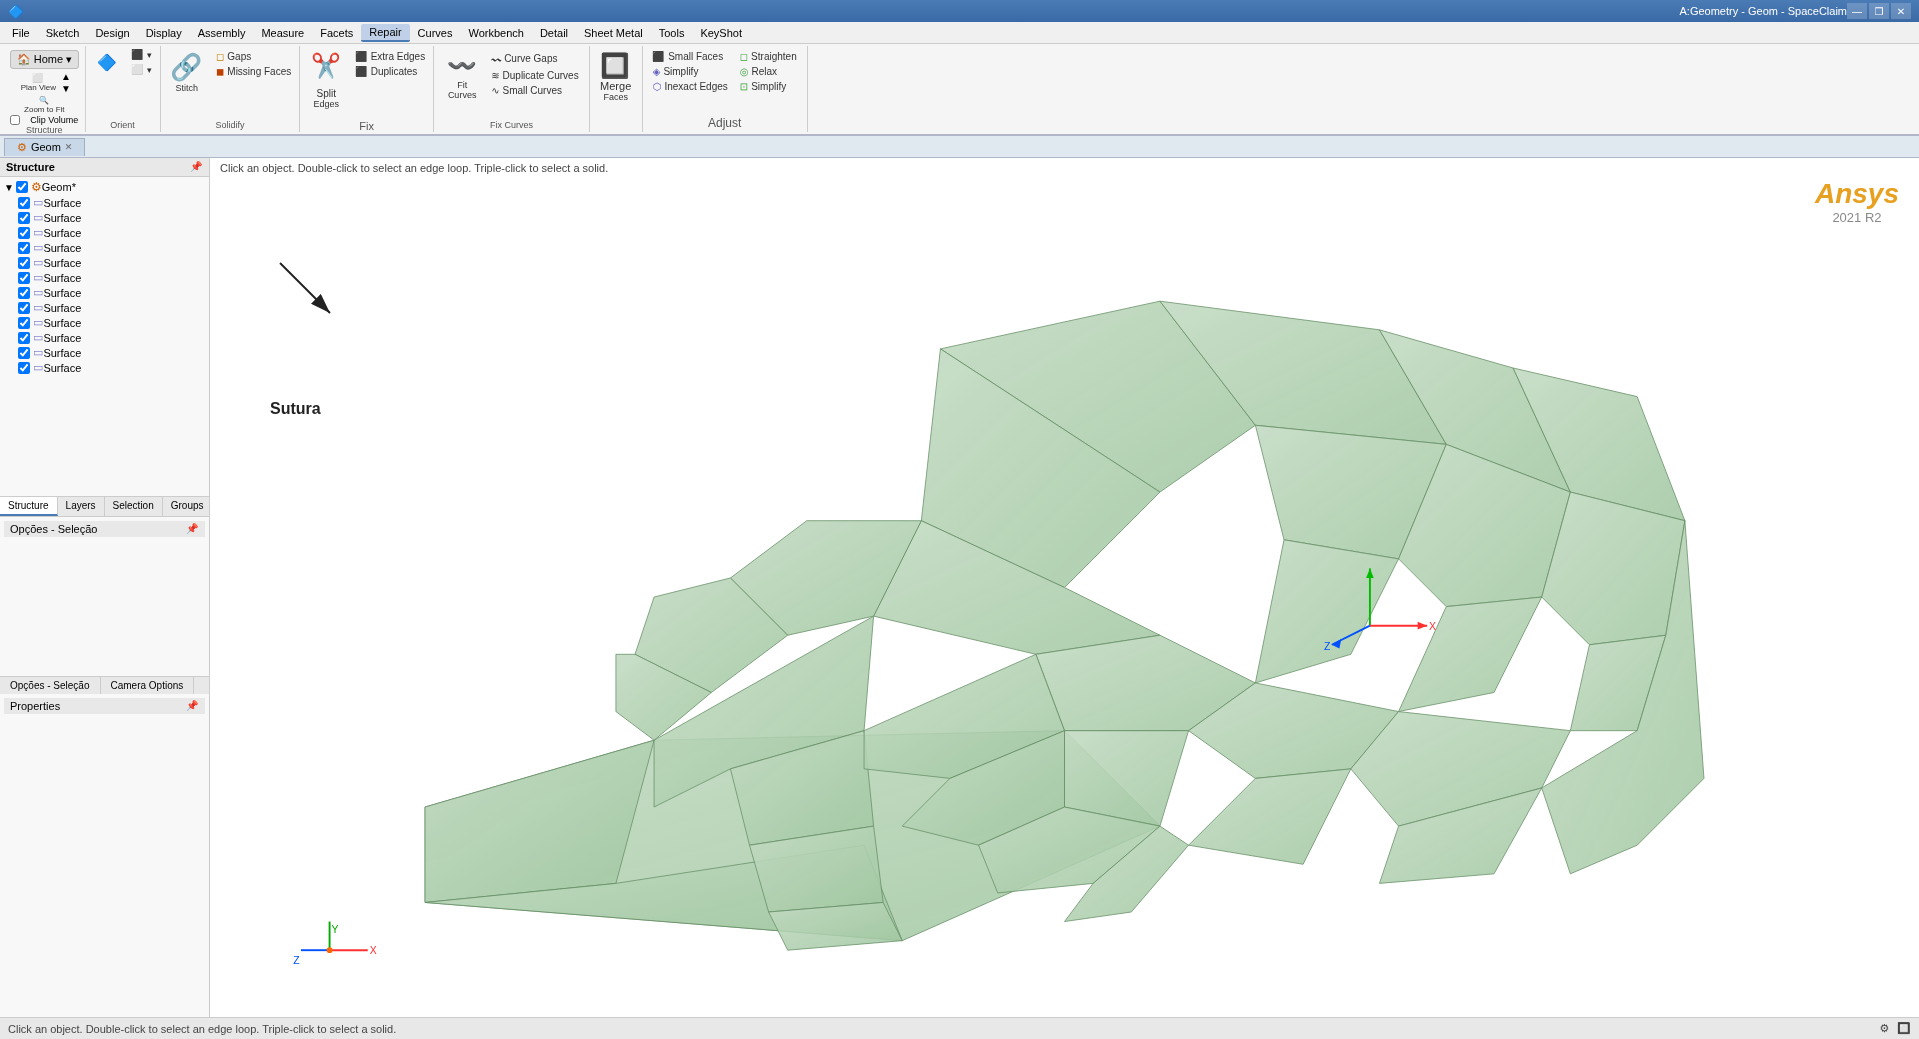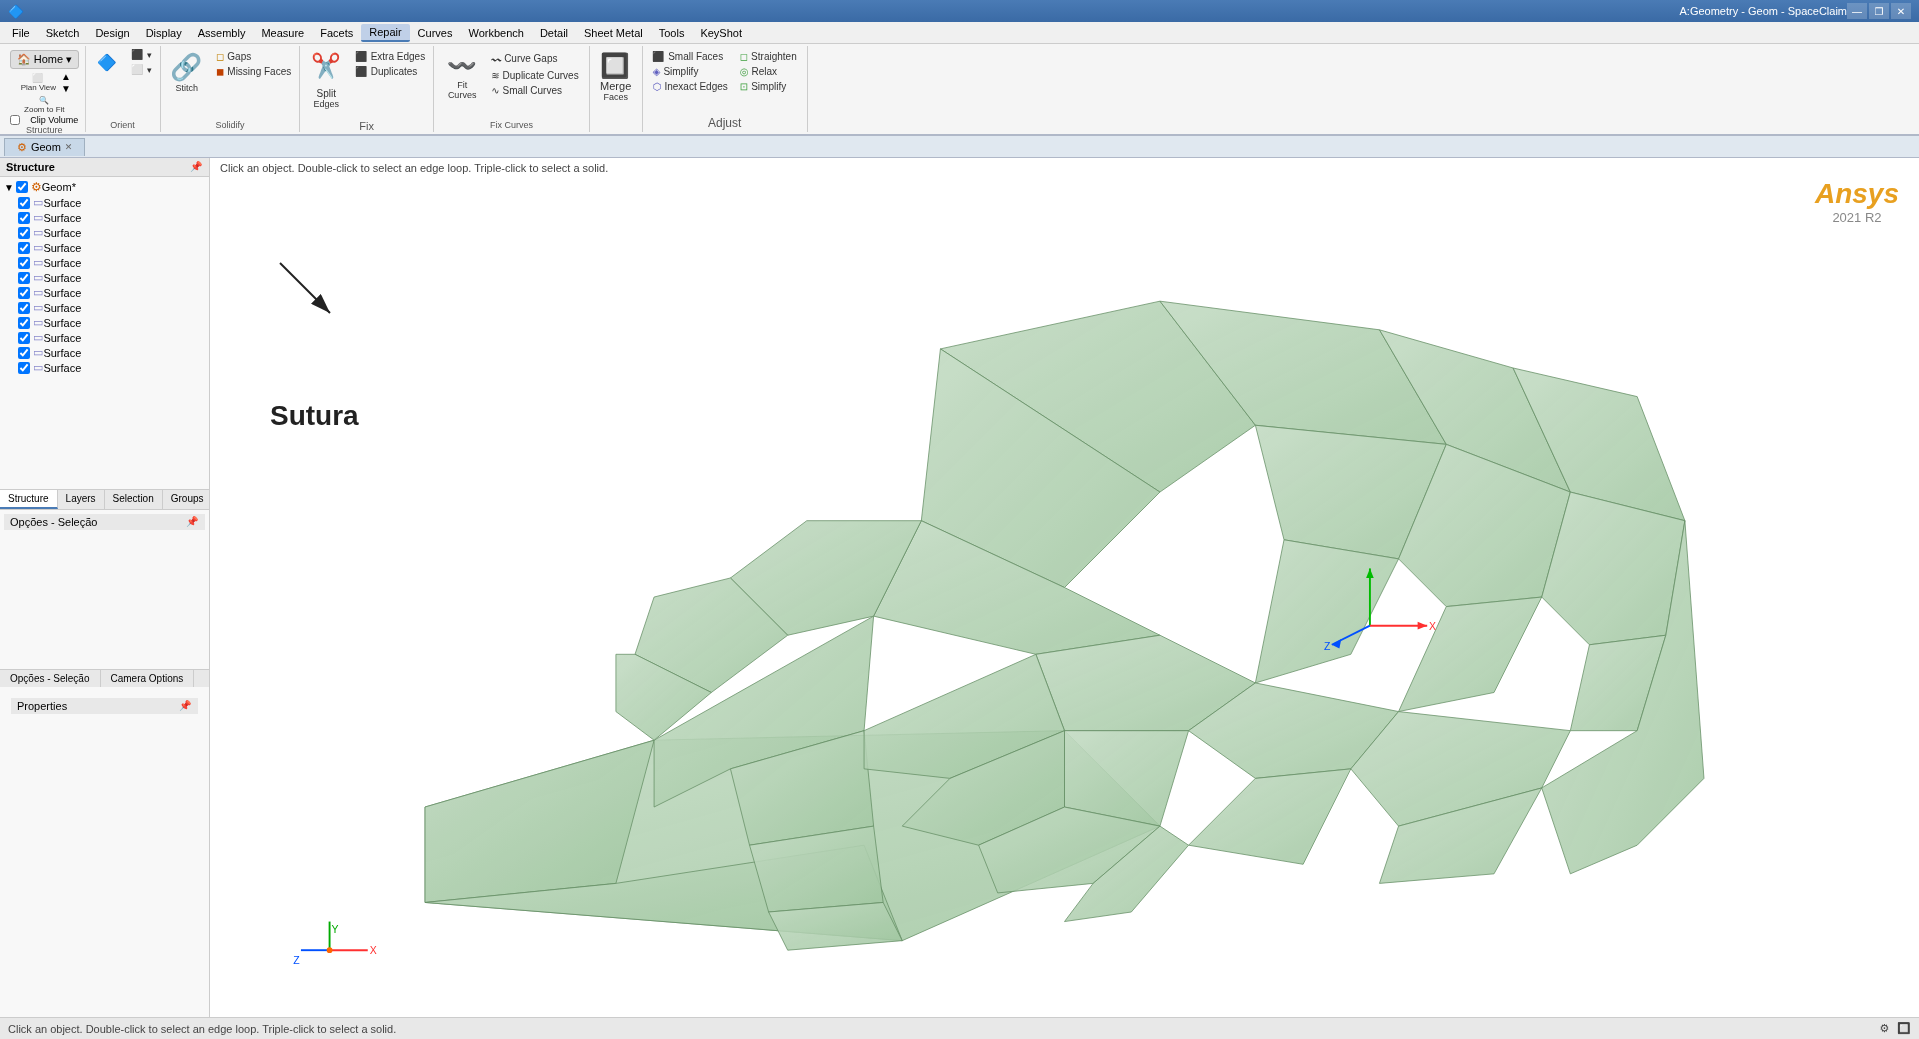--- a/index.html
+++ b/index.html
@@ -163,21 +163,21 @@
     }
     .bottom-tab {
       padding: 3px 10px;
       font-size: 10px;
       cursor: pointer;
       border-right: 1px solid #ccc;
     }
 
     #properties-panel {
       flex: 1;
-      padding: 11px;
+      padding: 4px;
     }
     #properties-header {
       background: #e8e8e8;
       padding: 2px 6px;
       font-size: 11px;
       display: flex;
       justify-content: space-between;
       margin-bottom: 3px;
     }
 
@@ -221,21 +221,21 @@
       top: 0; left: 0; right: 0; bottom: 0;
     }
 
     
     #annotation {
       position: absolute;
       top: 100px;
       left: 60px;
     }
     #annotation-text {
-      font-size: 28px;
+      font-size: 16px;
       font-weight: bold;
       color: #222;
       margin-top: 60px;
     }
 
     
     #statusbar {
       height: 22px;
       background: #e8e8e8;
       border-top: 1px solid #ccc;

